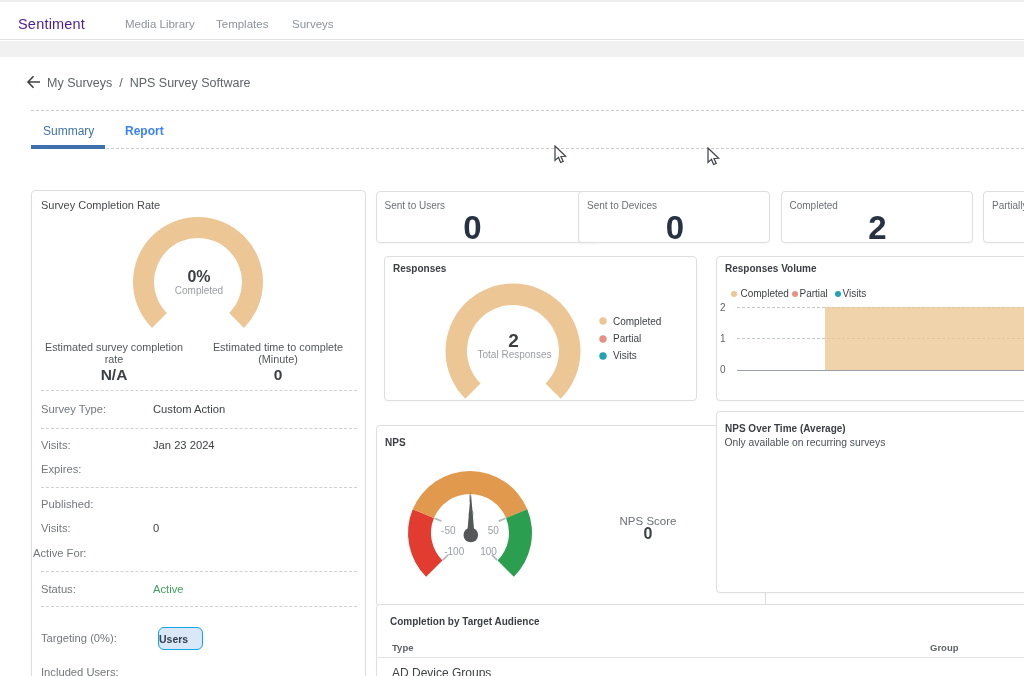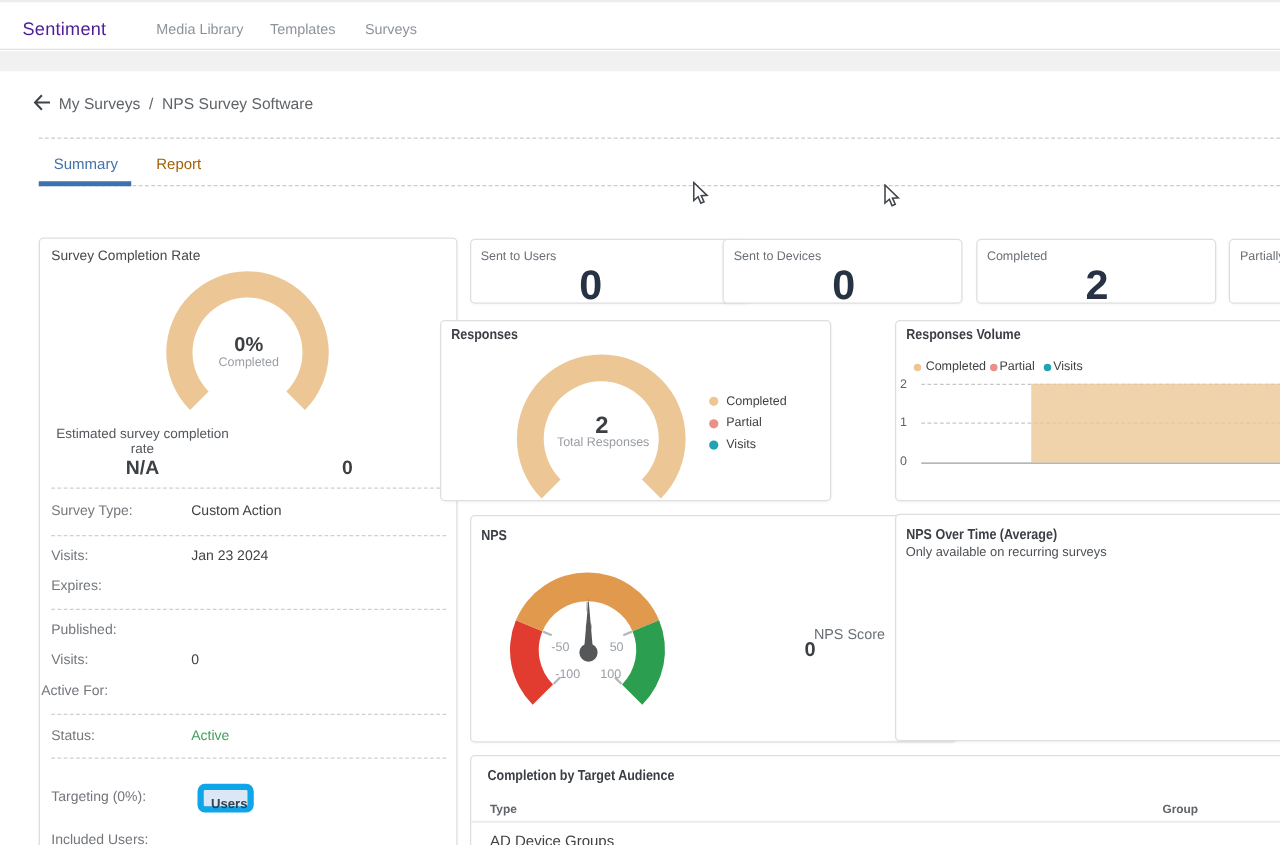--- a/index.html
+++ b/index.html
@@ -19,81 +19,82 @@
 <div class="abs" style="left:292px;top:18px;font-size:11.5px;color:#8d939c">Surveys</div>
 <div class="abs" style="left:0;top:41px;width:1024px;height:16px;background:#f1f1f2"></div>
 
 <svg class="abs" style="left:26px;top:75px" width="15" height="14" viewBox="0 0 15 14">
 <path d="M7.5,1.2 L2,7 L7.5,12.8 M2.3,7 L14,7" stroke="#3f4246" stroke-width="1.6" fill="none"></path>
   </svg>
 <div class="abs" style="left:47px;top:76px;font-size:12.5px;color:#606468">My Surveys&nbsp; /&nbsp; NPS Survey Software</div>
 
 <div class="abs" style="left:31px;top:110px;width:993px;border-top:1px dashed #cccccc"></div>
 <div class="abs" style="left:43px;top:124px;font-size:12px;font-weight:500;color:#4173ac">Summary</div>
-<div class="abs" style="left:125px;top:124px;font-size:12px;font-weight:400;color:#a16207">Report</div>
+<div class="abs" style="left:125px;top:124px;font-size:12px;font-weight:700;color:#3b82f6">Report</div>
 <div class="abs" style="left:31px;top:148px;width:993px;border-top:1px dashed #cccccc"></div>
 <div class="abs" style="left:31px;top:145px;width:74px;height:4px;background:#3e70ae"></div>
 
 <svg width="14" height="19" viewBox="0 0 14 19" style="position:absolute;left:554px;top:145px;z-index:50">
     <path d="M1,1 L1,15.4 L4.5,12.4 L6.6,17.5 L9.2,16.4 L7,11.5 L11.6,11.3 Z" fill="#fff" stroke="#41454c" stroke-width="1.25"></path>
   </svg>
 <svg width="14" height="19" viewBox="0 0 14 19" style="position:absolute;left:707px;top:147px;z-index:50">
     <path d="M1,1 L1,15.4 L4.5,12.4 L6.6,17.5 L9.2,16.4 L7,11.5 L11.6,11.3 Z" fill="#fff" stroke="#41454c" stroke-width="1.25"></path>
   </svg>
 
 <div class="card" style="left:31px;top:190px;width:334.5px;height:560px">
   <div class="abs" style="left:9px;top:8px;font-size:11px;color:#47494c">Survey Completion Rate</div>
   <svg class="abs" style="left:96px;top:21px" width="140" height="140">
       <path d="M24.04,115.96 A65,65 0 1 1 115.96,115.96 L101.11,101.11 A44,44 0 1 0 38.89,101.11 Z" fill="#ecc795"></path>
     </svg>
   <div class="abs" style="left:107px;top:76.5px;width:120px;text-align:center;font-size:16px;font-weight:bold;color:#3c4043">0%</div>
   <div class="abs" style="left:107px;top:93.5px;width:120px;text-align:center;font-size:10px;color:#9a9ea3">Completed</div>
 
   <div class="abs" style="left:2px;top:175px;width:160px;text-align:center;font-size:15.5px;font-weight:bold;color:#3c4043">N/A</div>
   <div class="abs" style="left:2px;top:151px;width:160px;text-align:center;font-size:10.8px;color:#53575b;line-height:11.5px">Estimated survey completion<br>rate</div>
+  <div class="abs" style="left:166px;top:151px;width:160px;text-align:center;font-size:10.8px;color:#53575b;line-height:11.5px">Estimated time to complete<br>(Minute)</div>
   <div class="abs" style="left:166px;top:175px;width:160px;text-align:center;font-size:15.5px;font-weight:bold;color:#3c4043">0</div>
 
   <div class="dash" style="left:9px;top:199px;width:316px"></div>
   <div class="lbl abs" style="left:9px;top:212px">Survey Type:</div>
   <div class="val abs" style="left:121px;top:212px">Custom Action</div>
   <div class="dash" style="left:9px;top:236.5px;width:316px"></div>
   <div class="lbl abs" style="left:9px;top:248px">Visits:</div>
   <div class="val abs" style="left:121px;top:248px">Jan 23 2024</div>
   <div class="lbl abs" style="left:9px;top:272px">Expires:</div>
   <div class="dash" style="left:9px;top:296px;width:316px"></div>
   <div class="lbl abs" style="left:9px;top:306.5px">Published:</div>
   <div class="lbl abs" style="left:9px;top:331px">Visits:</div>
   <div class="val abs" style="left:121px;top:331px">0</div>
   <div class="lbl abs" style="left:1px;top:355.5px">Active For:</div>
   <div class="dash" style="left:9px;top:379.5px;width:316px"></div>
   <div class="lbl abs" style="left:9px;top:391.5px">Status:</div>
   <div class="abs" style="left:121px;top:391.5px;font-size:11.2px;color:#44a05c">Active</div>
   <div class="dash" style="left:9px;top:415px;width:316px"></div>
   <div class="lbl abs" style="left:9px;top:441px">Targeting (0%):</div>
-  <div class="abs" style="left:126px;top:435.5px;width:45px;height:23.5px;background:#d9e7f7;border:5px solid #0ea5e9;border-radius:6px;text-align:right;line-height:22px;font-size:10.5px;font-weight:600;color:#323f4e">Users</div>
+  <div class="abs" style="left:126px;top:435.5px;width:45px;height:23.5px;background:#d9e7f7;border:1px solid #0ea5e9;border-radius:6px;text-align:left;line-height:22px;font-size:10.5px;font-weight:600;color:#323f4e">Users</div>
   <div class="lbl abs" style="left:9px;top:474.5px">Included Users:</div>
 </div>
 
 <div class="card" style="left:375.5px;top:190.5px;width:224px;height:52px">
   <div class="abs" style="left:8px;top:8px;font-size:10px;color:#6b7077">Sent to Users</div>
   <div class="abs" style="left:0;top:19.3px;width:192px;text-align:center;font-size:33px;line-height:33px;font-weight:bold;color:#273244">0</div>
 </div>
 <div class="card" style="left:578px;top:190.5px;width:192px;height:52px">
   <div class="abs" style="left:8px;top:8px;font-size:10px;color:#6b7077">Sent to Devices</div>
   <div class="abs" style="left:0;top:19.3px;width:192px;text-align:center;font-size:33px;line-height:33px;font-weight:bold;color:#273244">0</div>
 </div>
 <div class="card" style="left:780.5px;top:190.5px;width:192px;height:52px">
   <div class="abs" style="left:8px;top:8px;font-size:10px;color:#6b7077">Completed</div>
   <div class="abs" style="left:0;top:19.3px;width:192px;text-align:center;font-size:33px;line-height:33px;font-weight:bold;color:#273244">2</div>
 </div>
 <div class="card" style="left:983px;top:190.5px;width:192px;height:52px">
   <div class="abs" style="left:8px;top:8px;font-size:10px;color:#6b7077">Partially Completed</div>
 </div>
 
-<div class="card" style="left:352px;top:256px;width:313px;height:144.5px">
+<div class="card" style="left:384px;top:256px;width:313px;height:144.5px">
   <div class="ctit" style="left:8px;top:5px">Responses</div>
   <svg class="abs" style="left:56.5px;top:22.5px" width="142" height="142">
       <path d="M23.27,118.73 A67.5,67.5 0 1 1 118.73,118.73 L103.53,103.53 A46,46 0 1 0 38.47,103.53 Z" fill="#ecc795"></path>
     </svg>
   <div class="abs" style="left:68.5px;top:73.2px;width:120px;text-align:center;font-size:19px;font-weight:bold;color:#3c4043">2</div>
   <div class="abs" style="left:68.5px;top:92px;width:122px;text-align:center;font-size:10px;color:#9a9ea3">Total Responses</div>
   <svg class="abs" style="left:214px;top:60px" width="9" height="9">
       <circle cx="4" cy="4" r="3.7" fill="#ecc795"></circle>
     </svg>
   <div class="abs" style="left:228px;top:58.5px;font-size:10px;color:#3f4245">Completed</div>
@@ -123,40 +124,40 @@
   <div class="abs" style="left:126px;top:31px;font-size:10px;color:#3f4245">Visits</div>
   <div class="abs" style="left:0px;top:44.5px;width:9px;text-align:right;font-size:10px;color:#5f6368">2</div>
   <div class="abs" style="left:0px;top:75.5px;width:9px;text-align:right;font-size:10px;color:#5f6368">1</div>
   <div class="abs" style="left:0px;top:107px;width:9px;text-align:right;font-size:10px;color:#5f6368">0</div>
   <div class="abs" style="left:20.5px;top:50.3px;width:308px;border-top:1px dashed #c5c8cb"></div>
   <div class="abs" style="left:20.5px;top:81.3px;width:308px;border-top:1px dashed #c5c8cb"></div>
   <div class="abs" style="left:20.5px;top:112.5px;width:308px;border-top:1.5px solid #9aa0a6"></div>
   <div class="abs" style="left:108px;top:50.3px;width:221px;height:62.3px;background:rgba(236,198,147,0.78)"></div>
 </div>
 
-<div class="card" style="left:376px;top:412px;width:390px;height:182px">
+<div class="card" style="left:376px;top:425px;width:390px;height:182px">
   <div class="ctit" style="left:8px;top:10px">NPS</div>
   <svg class="abs" style="left:8px;top:32px" width="170" height="150">
     <path d="M41.16,118.84 A62,62 0 0 1 27.72,51.27 L48.97,60.08 A39,39 0 0 0 57.42,102.58 Z" fill="#e23b30"></path>
       <path d="M27.72,51.27 A62,62 0 0 1 142.28,51.27 L121.03,60.08 A39,39 0 0 0 48.97,60.08 Z" fill="#e1994d"></path>
       <path d="M142.28,51.27 A62,62 0 0 1 128.84,118.84 L112.58,102.58 A39,39 0 0 0 121.03,60.08 Z" fill="#2b9e50"></path>
     <line x1="57.78" y1="102.22" x2="63.08" y2="96.92" stroke="#b5b8bb" stroke-width="1.8"></line>
       <line x1="49.43" y1="60.27" x2="56.36" y2="63.14" stroke="#b5b8bb" stroke-width="1.8"></line>
       <line x1="85.00" y1="36.50" x2="85.00" y2="44.00" stroke="#b5b8bb" stroke-width="1.8"></line>
       <line x1="120.57" y1="60.27" x2="113.64" y2="63.14" stroke="#b5b8bb" stroke-width="1.8"></line>
       <line x1="112.22" y1="102.22" x2="106.92" y2="96.92" stroke="#b5b8bb" stroke-width="1.8"></line>
     <text x="86" y="60" font-size="10" fill="#9aa0a6" text-anchor="middle" font-family="Liberation Sans">0</text>
     <text x="63.3" y="75.8" font-size="10" fill="#9aa0a6" text-anchor="middle" font-family="Liberation Sans">-50</text>
     <text x="108.3" y="75.8" font-size="10" fill="#9aa0a6" text-anchor="middle" font-family="Liberation Sans">50</text>
     <text x="69.2" y="97.1" font-size="10" fill="#9aa0a6" text-anchor="middle" font-family="Liberation Sans">-100</text>
     <text x="103.6" y="97.1" font-size="10" fill="#9aa0a6" text-anchor="middle" font-family="Liberation Sans">100</text>
     <polygon points="85.8,33.7 82.4,73 89.2,73" fill="#565759"></polygon>
     <circle cx="85.8" cy="77" r="7.3" fill="#565759"></circle>
   </svg>
-  <div class="abs" style="left:211px;top:88.5px;width:120px;text-align:right;font-size:11.5px;color:#6b7076">NPS Score</div>
+  <div class="abs" style="left:211px;top:88.5px;width:120px;text-align:center;font-size:11.5px;color:#6b7076">NPS Score</div>
   <div class="abs" style="left:211px;top:98.5px;width:120px;text-align:center;font-size:16px;font-weight:bold;color:#3c4043">0</div>
 </div>
 
 <div class="card" style="left:715.5px;top:411px;width:330px;height:182px">
   <div class="ctit" style="left:8px;top:10px">NPS Over Time (Average)</div>
   <div class="abs" style="left:8px;top:25px;font-size:10.3px;color:#4c5055">Only available on recurring surveys</div>
 </div>
 
 <div class="card" style="left:376px;top:603.5px;width:660px;height:120px">
   <div class="ctit" style="left:13px;top:10px;font-size:11.5px">Completion by Target Audience</div>

